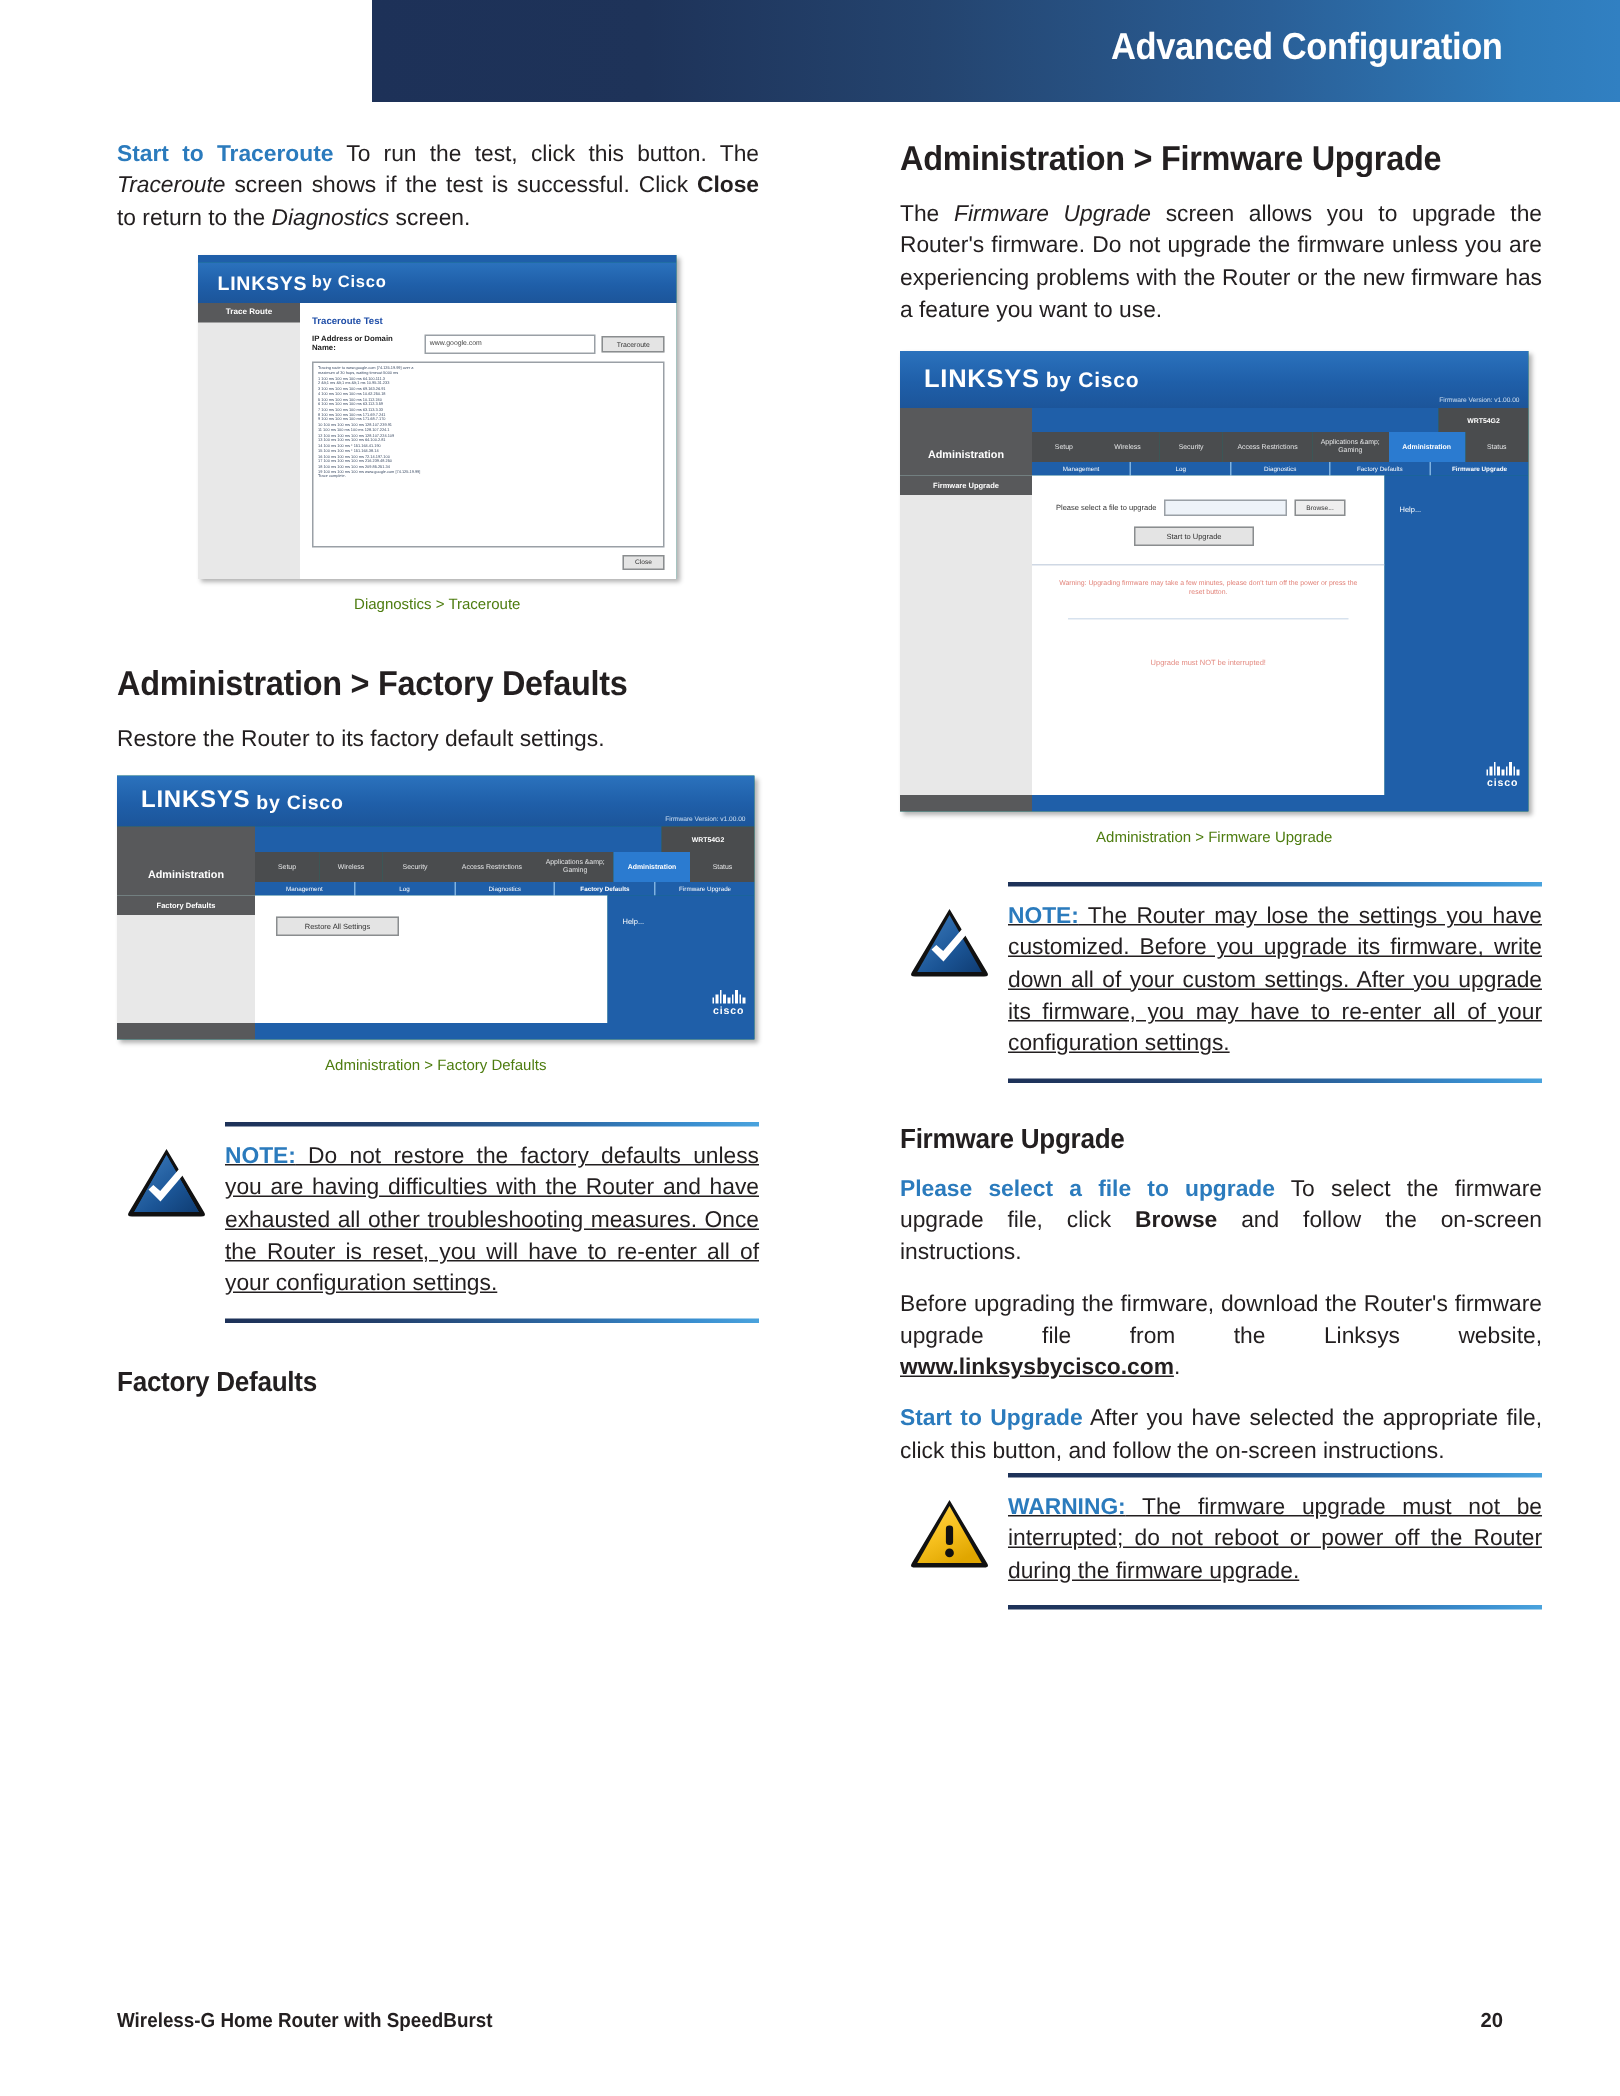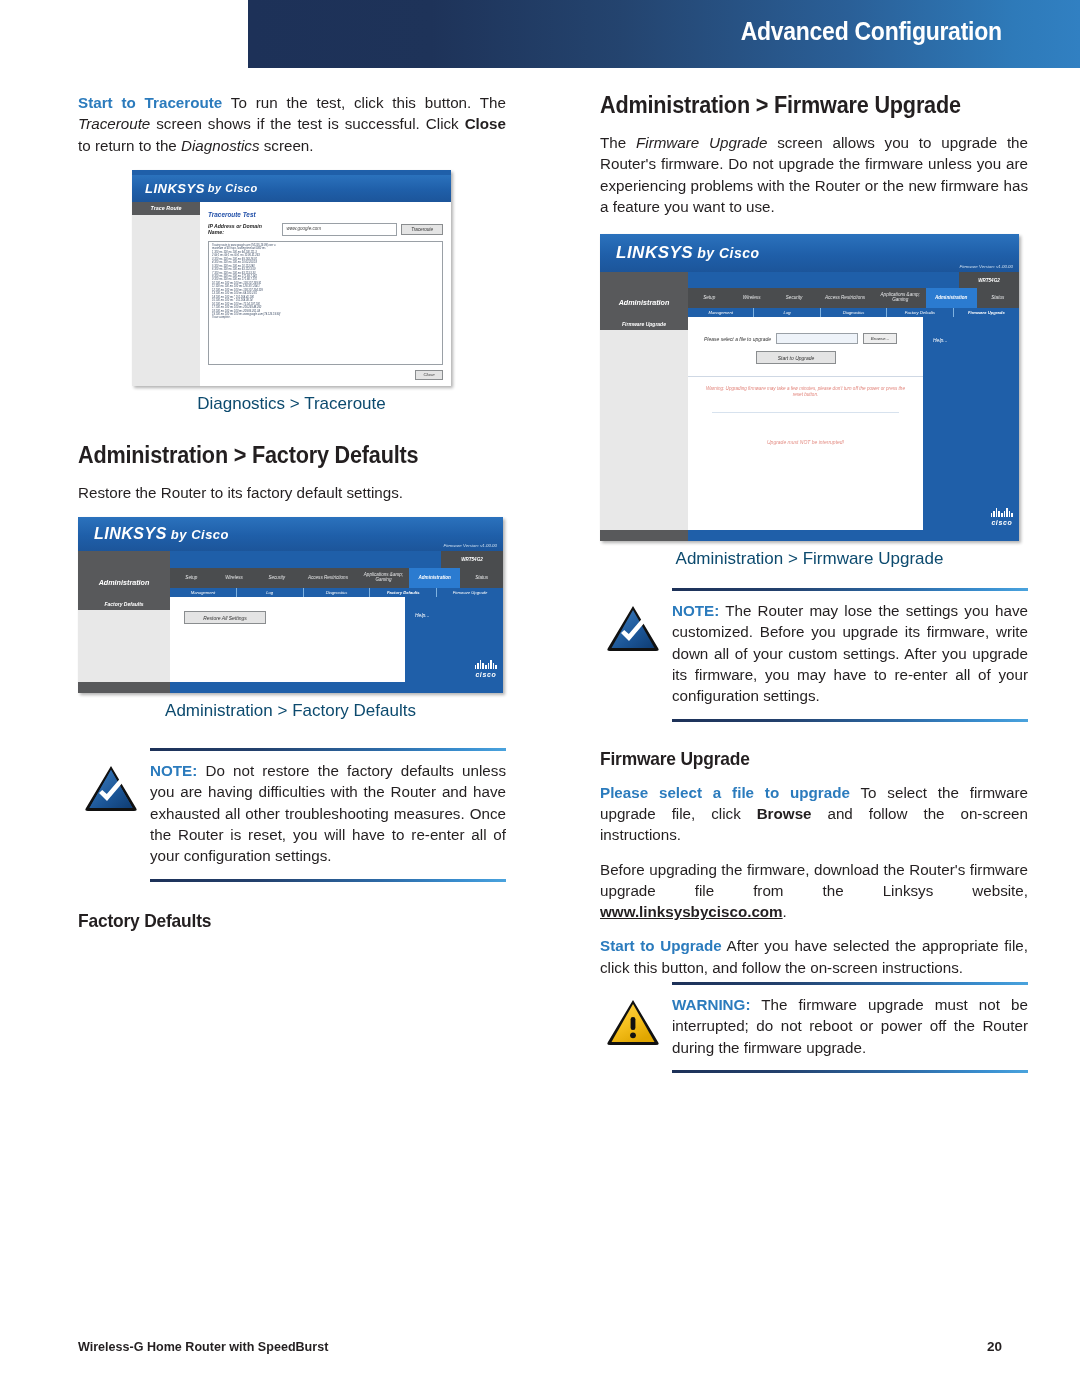--- a/index.html
+++ b/index.html
@@ -115,32 +115,33 @@
     margin: 0 0 12px 0;
     font-size: 18.5px;
     font-weight: bold;
     letter-spacing: -0.2px;
     color: #231f20;
     transform: scaleX(0.94);
     transform-origin: left center;
     white-space: nowrap;
   }
   .caption {
-    font-size: 17px;
+    font-size: 10px;
     line-height: 17px;
     text-align: center;
-    color: #0c4a6e;
+    color: #4d7c0f;
     margin: 9px 0 0 0;
   }
 
   
   .callout {
     position: relative;
     margin: 0 0 8px 0;
     padding-left: 72px;
+    text-decoration: underline;
   }
   .callout .rule {
     height: 3px;
     width: 100%;
     background: linear-gradient(to right, #1d3158 0%, #23406c 30%, #2d6aa6 65%, #3a8fd0 88%, #4aa3dd 100%);
   }
   .callout .rule.bottom { margin-top: 3px; }
   .callout .cbody {
     padding: 9px 0 9px 0;
     font-size: 15.2px;
@@ -162,21 +163,20 @@
     height: 48px;
   }
 
   
   .shot {
     position: relative;
     background: #0f766e;
     box-shadow: 2px 2px 3px rgba(0,0,0,0.30);
     overflow: hidden;
     font-family: "Liberation Sans", sans-serif;
-    font-style: italic;
   }
   .shot .topstrip {
     height: 6px;
     background: #1f5fa9;
   }
   .shot .brandbar {
     background: linear-gradient(to bottom, #2b72bd 0%, #1f5fa9 55%, #1c559a 100%);
     position: relative;
     display: flex;
     align-items: center;

